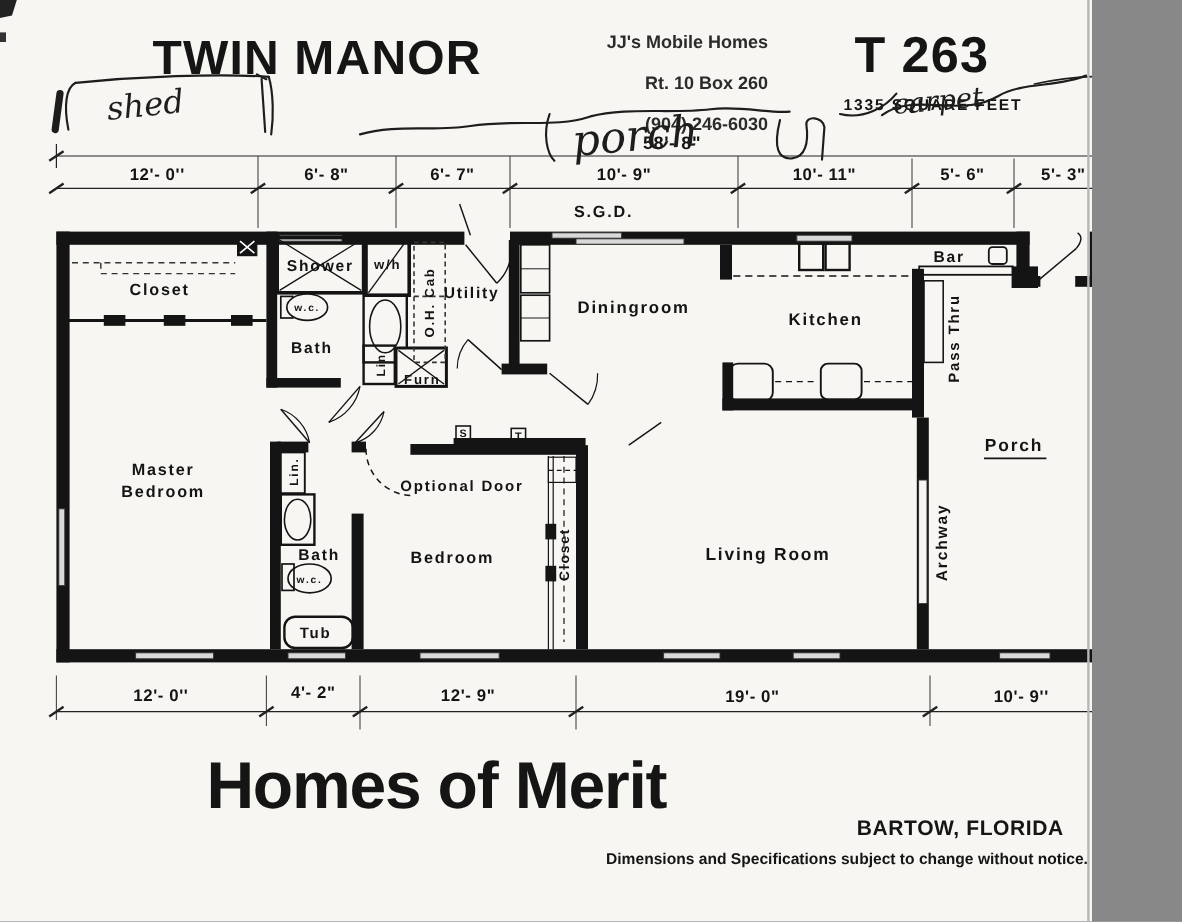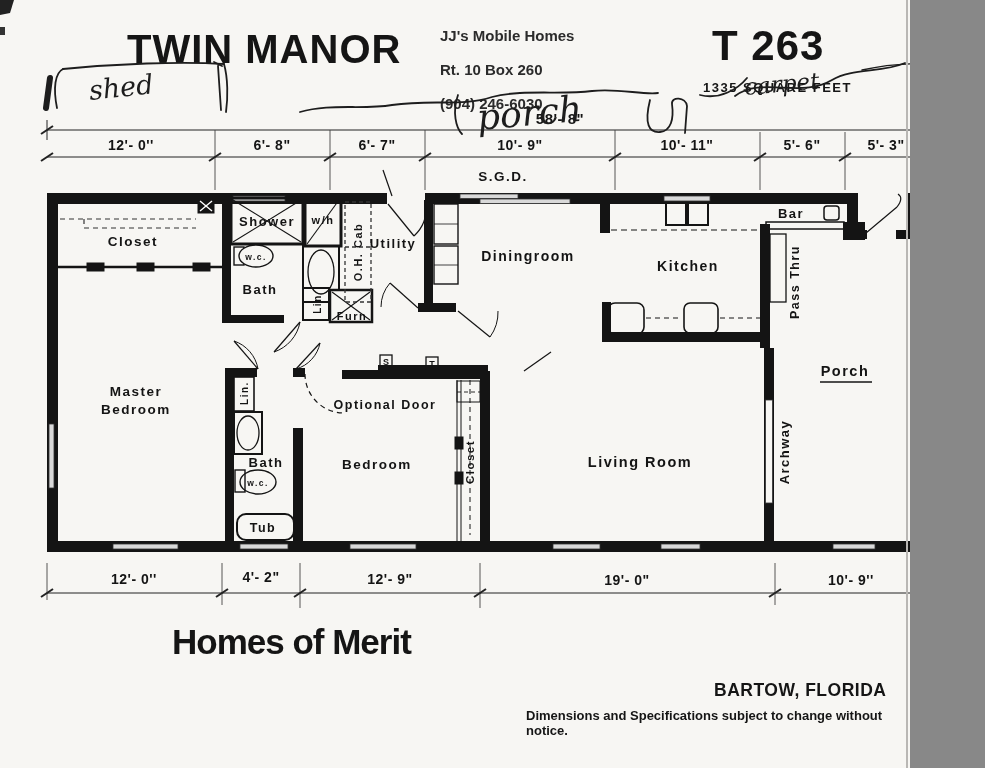--- a/index.html
+++ b/index.html
@@ -2,24 +2,24 @@
 <html><head>
 <meta charset="utf-8">
 <style>
   html,body{margin:0;padding:0;background:#888;}
   .sheet{
     position:relative;width:910px;height:768px;background:#f7f6f3;
     font-family:"Liberation Sans",sans-serif;color:#151515;overflow:hidden;
   }
   .abs{position:absolute;white-space:pre-line;}
   .title{font-size:40px;font-weight:bold;letter-spacing:1px;}
-  .stamp{width:200px;text-align:left;font-size:15px;font-weight:bold;line-height:1.14;color:#2b2b2b;}
+  .stamp{width:200px;text-align:right;font-size:15px;font-weight:bold;line-height:1.14;color:#2b2b2b;}
   .model{font-size:42px;font-weight:bold;letter-spacing:1px;}
   .sqft{font-size:13px;font-weight:bold;letter-spacing:1.5px;}
-  .brand{font-size:35px;font-weight:bold;letter-spacing:-1px;}
+  .brand{font-size:55px;font-weight:bold;letter-spacing:-1px;}
   .loc{font-size:17.5px;font-weight:bold;letter-spacing:0.5px;margin-top:15px;}
   .disc{font-size:13px;font-weight:bold;}
   svg text{font-family:"Liberation Sans",sans-serif;fill:#141414;}
   .room{font-weight:bold;letter-spacing:1.5px;}
   .dim{font-weight:bold;letter-spacing:0.5px;}
   .hand{font-family:"DejaVu Serif",serif;font-style:italic;fill:#1d1d1d;}
   .edge{position:absolute;right:2px;top:0;width:2px;height:768px;background:#b9b7b4;}
 </style>
 </head>
 <body>
@@ -326,16 +326,16 @@
       <text class="hand" x="90" y="100" font-size="27" transform="rotate(-6 90 100)">shed</text>
       <text class="hand" x="478" y="130" font-size="36" transform="rotate(-5 478 130)">porch</text>
       <text class="hand" x="745" y="95" font-size="23" transform="rotate(-5 745 95)">carpet</text>
     </g>
 
     <text x="926" y="392" font-size="16" letter-spacing="1" fill="#bfbfbf">MFRMLS</text>
   </svg>
 
   <div class="abs brand" style="left:172px;top:622px;">Homes of Merit</div>
   <div class="abs loc" style="left:714px;top:665px;">BARTOW, FLORIDA</div>
-  <div class="abs disc" style="left:505px;top:708px;margin-left:21px;">Dimensions and Specifications subject to change without notice.</div>
+  <div class="abs disc" style="left:505px;top:708px;">Dimensions and Specifications subject to change without notice.</div>
 
   <div class="edge"></div>
 </div>
 
 </body></html>

